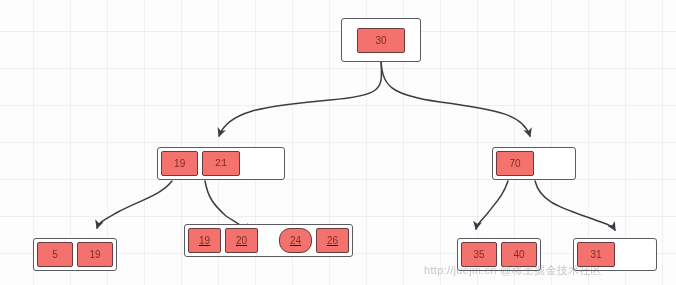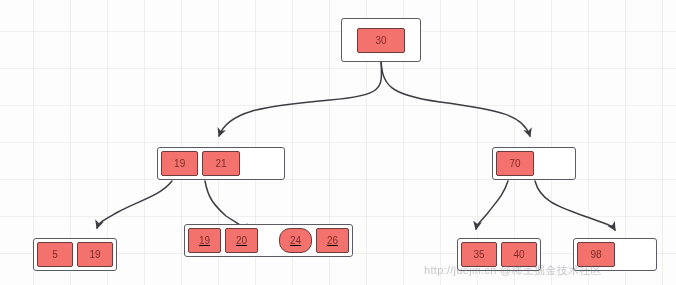--- a/index.html
+++ b/index.html
@@ -92,40 +92,40 @@
         <path d="M 535,181 C 540,200 556,206 584,216 C 604,223 612,225 615,230"></path>
       </g>
   </svg>
 
   <div id="node-layer">
       <div class="node" style="left: 341px; top: 18px; width: 80px; height: 44px; justify-content: center;">
         <div class="cell" style="width: 48px; margin-right: 0px;">30</div>
       </div>
       <div class="node" style="left: 157px; top: 147px; width: 128px; height: 33px;">
         <div class="cell" style="width: 38px; margin-right: 4px;">19</div>
-        <div class="cell" style="width: 38px; margin-right: 0px;">21</div>
+        <div class="cell" style="width: 38px; margin-right: 0px; font-family: Liberation Mono, monospace;">21</div>
         <div class="cell empty" style="width: 38px; margin-left: 4px;"></div>
       </div>
       <div class="node" style="left: 492px; top: 147px; width: 84px; height: 33px;">
         <div class="cell" style="width: 38px; margin-right: 0px;">70</div>
       </div>
       <div class="node" style="left: 33px; top: 238px; width: 84px; height: 33px;">
         <div class="cell" style="width: 38px; margin-right: 4px;">5</div>
         <div class="cell" style="width: 38px; margin-right: 0px;">19</div>
       </div>
       <div class="node" style="left: 184px; top: 224px; width: 169px; height: 33px; text-decoration: underline;">
         <div class="cell" style="width: 35px; margin-right: 4px;">19</div>
         <div class="cell" style="width: 35px; margin-right: 21px;">20</div>
         <div class="cell" style="width: 35px; margin-right: 4px; border-radius: 11px;">24</div>
         <div class="cell" style="width: 35px; margin-right: 0px;">26</div>
       </div>
       <div class="node" style="left: 457px; top: 238px; width: 84px; height: 33px;">
         <div class="cell" style="width: 38px; margin-right: 4px;">35</div>
         <div class="cell" style="width: 38px; margin-right: 0px;">40</div>
       </div>
       <div class="node" style="left: 573px; top: 238px; width: 84px; height: 33px;">
-        <div class="cell" style="width: 38px; margin-right: 4px;">98</div>
+        <div class="cell" style="width: 38px; margin-right: 4px;">31</div>
       </div>
     </div>
 
   <div class="watermark">http://juejin.cn  @稀土掘金技术社区</div>
 
 </div>
 
 </body></html>

